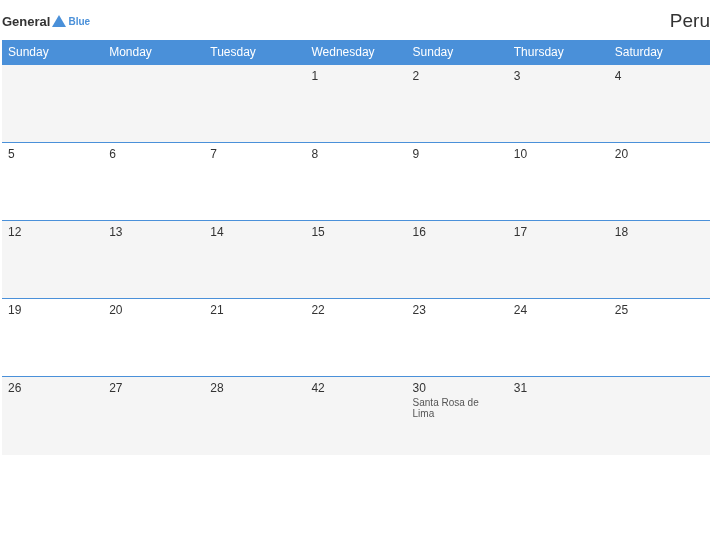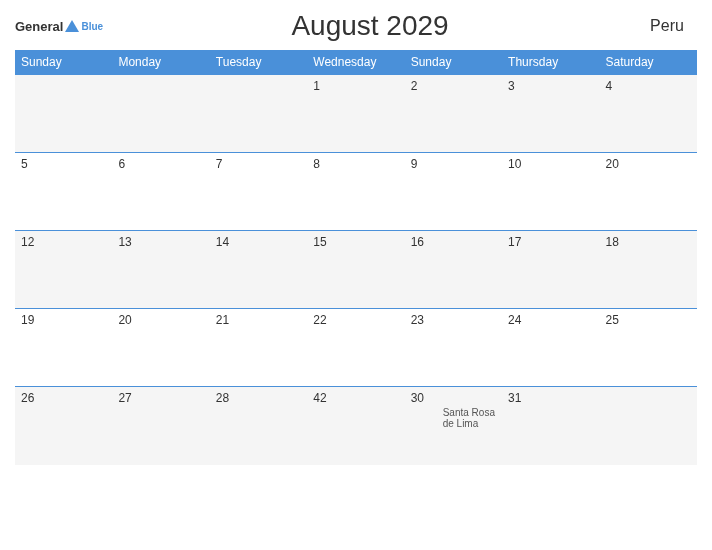--- a/index.html
+++ b/index.html
@@ -6,21 +6,21 @@
     body {
       width: 712px;
       height: 550px;
       font-family: Arial, sans-serif;
       background: #fff;
       overflow: hidden;
     }
     .page {
       width: 712px;
       height: 550px;
-      padding: 10px 15px;
+      padding: 10px 2px;
     }
     
     .header {
       display: flex;
       justify-content: space-between;
       align-items: center;
       margin-bottom: 8px;
     }
     .logo {
       display: flex;
@@ -46,24 +46,24 @@
       margin: 0 2px;
     }
     .title {
       font-size: 28px;
       font-weight: normal;
       color: #333;
       text-align: center;
       flex: 1;
     }
     .country {
-      font-size: 16px;
+      font-size: 19px;
       color: #333;
       min-width: 60px;
-      text-align: center;
+      text-align: right;
     }
     
     .calendar {
       width: 100%;
       border-collapse: collapse;
     }
     .calendar thead tr {
       background-color: #4a90d9;
       border-radius: 7px;
     }
@@ -96,38 +96,36 @@
     .day-num {
       font-size: 12px;
       color: #333;
       display: block;
     }
     .event {
       font-size: 10px;
       color: #555;
       margin-top: 2px;
       display: block;
-      margin-left: 32px;
     }
     .empty-cell {
       background: transparent;
     }
   </style>
 </head>
 <body>
 
 <div class="page">
 
   <div class="header">
     <div class="logo">
       <span class="logo-general">General</span>
       <div class="logo-triangle"></div>
       <span class="logo-blue">Blue</span>
     </div>
-    <div class="title">August 2029</div>
     <div class="country">Peru</div>
   </div>
 
   <table class="calendar">
     <thead>
       <tr>
         <th>Sunday</th>
         <th>Monday</th>
         <th>Tuesday</th>
         <th>Wednesday</th>

